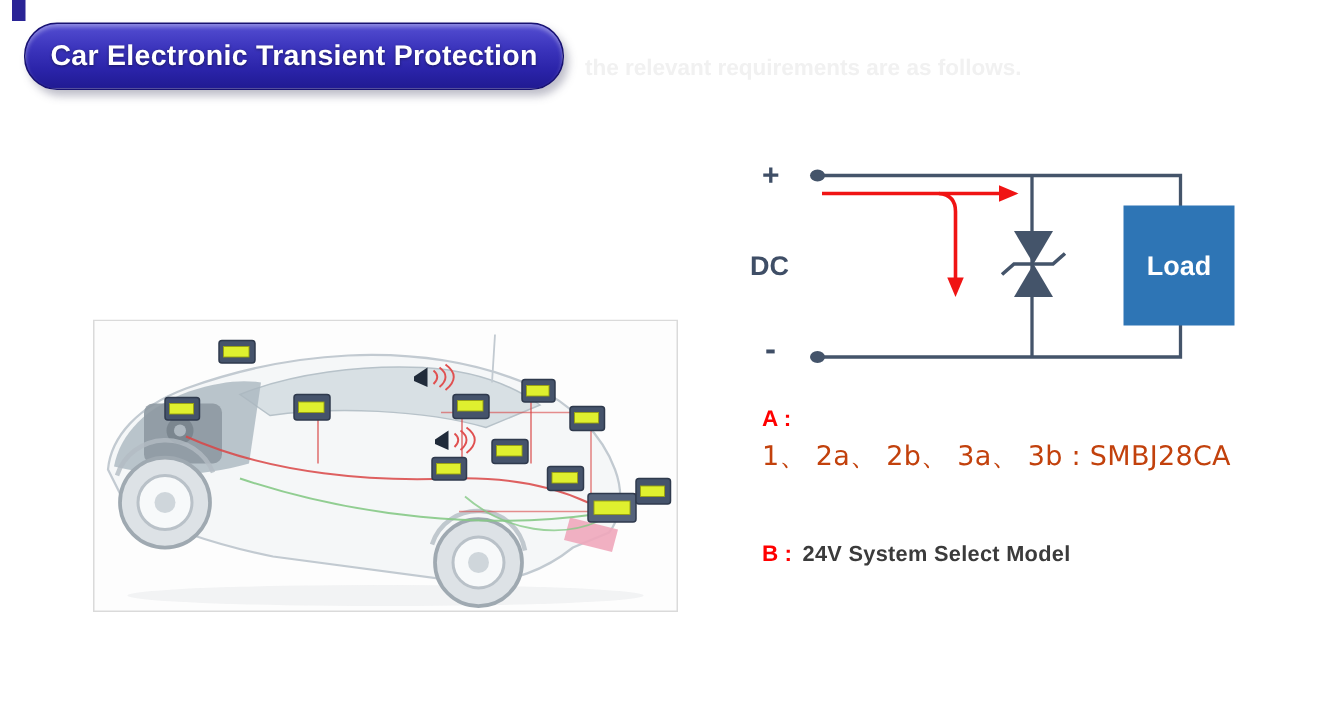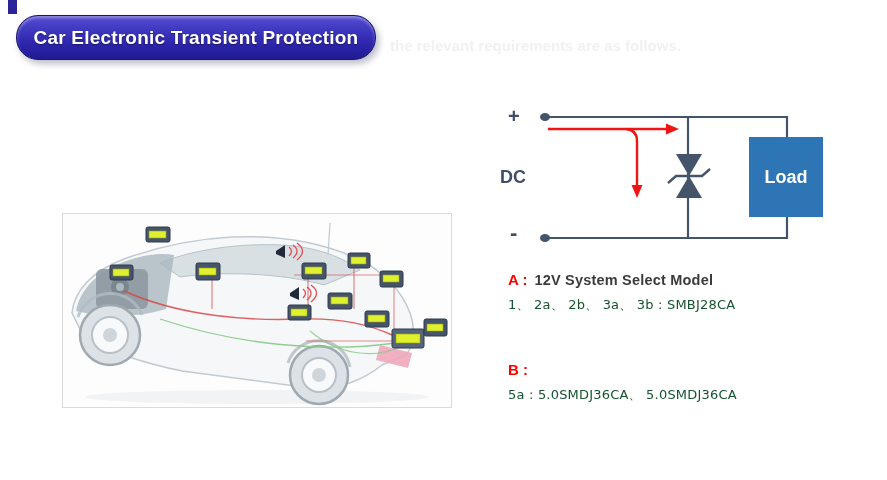--- a/index.html
+++ b/index.html
@@ -35,21 +35,21 @@
   
   .circuit{position:absolute;left:480px;top:90px;width:407px;height:175px;}
 
   
   .model-section{position:absolute;left:508px;width:370px;}
   .sec-head{display:flex;align-items:baseline;margin-bottom:8px;}
   .sec-prefix{color:#ff0000;font-weight:bold;font-size:15px;margin-right:7px;white-space:pre;}
   .sec-title{color:#3b3b3b;font-weight:bold;font-size:14.5px;letter-spacing:.2px;}
   .sec-line{
     font-family:"DejaVu Sans","Liberation Sans",sans-serif;
-    color:#14532d;font-size:13px;line-height:17.5px;letter-spacing:.2px;white-space:pre;
+    color:#c2410c;font-size:18px;line-height:17.5px;letter-spacing:.2px;white-space:pre;
   }
 </style>
 </head>
 <body>
 
 <div class="stage">
 
   <div class="corner-accent"></div>
 
   <div class="title-banner">
@@ -183,25 +183,24 @@
 
       <text x="28" y="33" font-size="20" font-weight="bold" fill="#3f4e66" font-family="Liberation Sans, sans-serif">+</text>
       <text x="30" y="150" font-size="22" font-weight="bold" fill="#3f4e66" font-family="Liberation Sans, sans-serif">-</text>
       <text x="20" y="93" font-size="18" font-weight="bold" fill="#3f4e66" font-family="Liberation Sans, sans-serif">DC</text>
     </svg>
   </div>
 
   <div class="model-section" style="top:271px;">
     <div class="sec-head">
       <span class="sec-prefix">A :</span>
-      <span class="sec-title">12V System Select Model</span>
     </div>
     <div class="sec-line">1、 2a、 2b、 3a、 3b : SMBJ28CA</div>
   </div>
 
   <div class="model-section" style="top:361px;">
     <div class="sec-head">
       <span class="sec-prefix">B :</span>
+      <span class="sec-title">24V System Select Model</span>
     </div>
-    <div class="sec-line">5a : 5.0SMDJ36CA、 5.0SMDJ36CA</div>
   </div>
 
 </div>
 
 </body></html>

